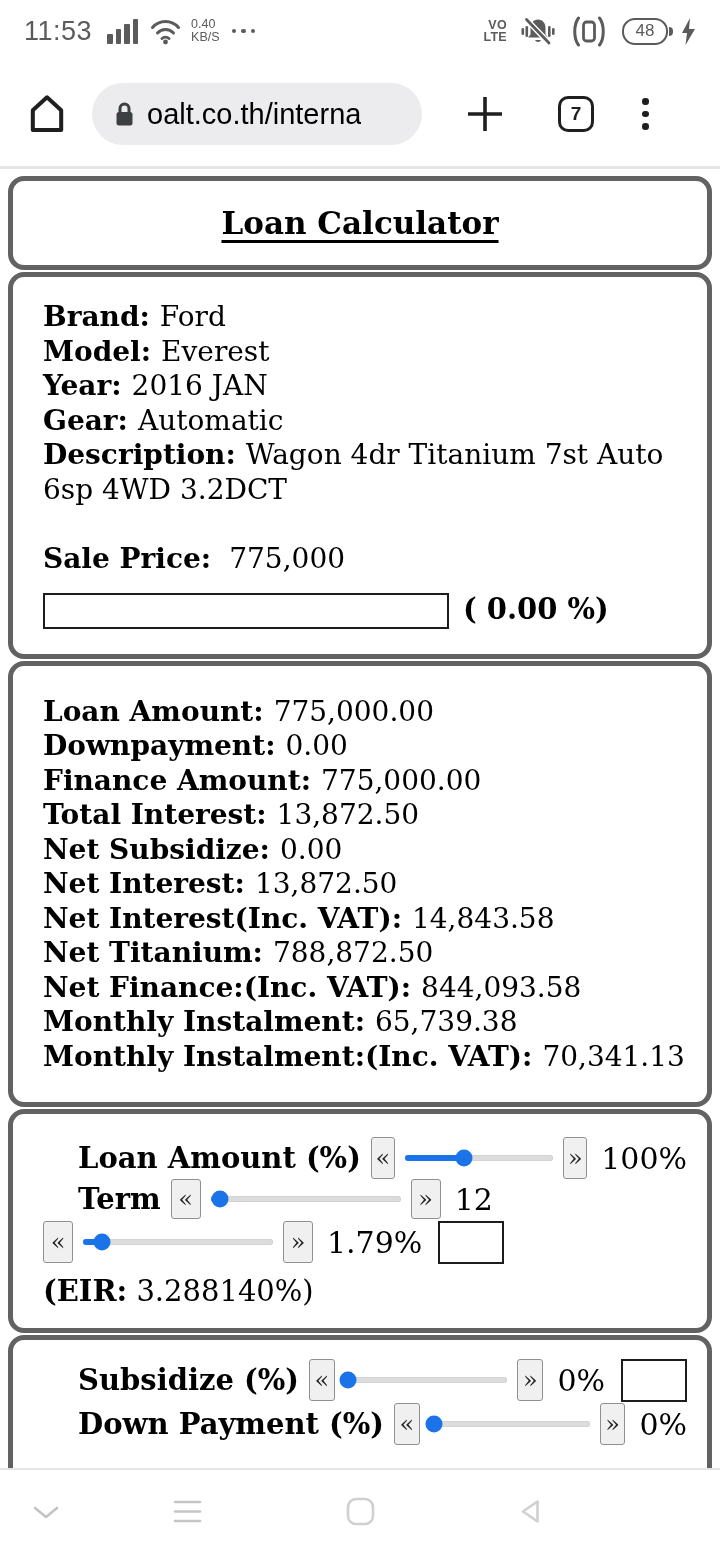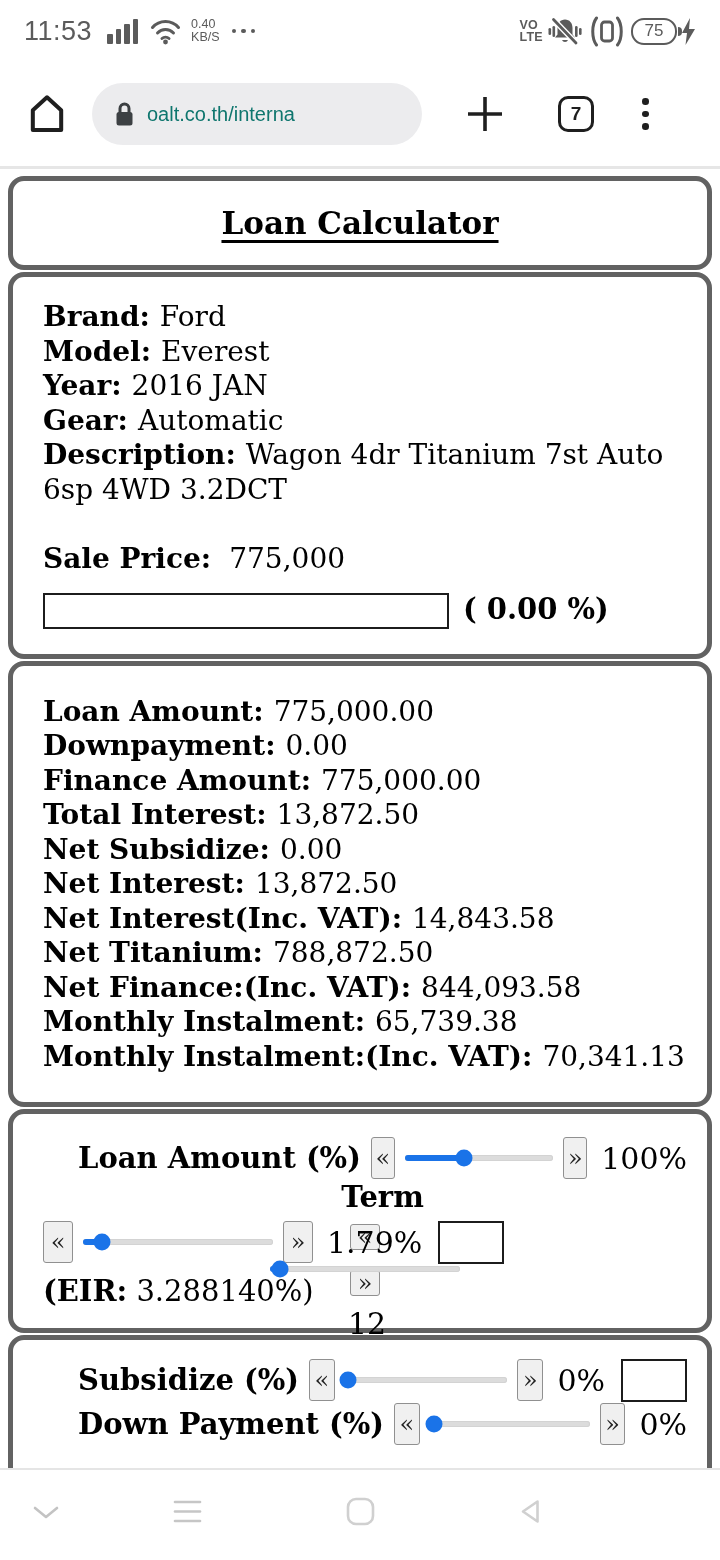--- a/index.html
+++ b/index.html
@@ -13,21 +13,21 @@
     height:62px; display:flex; align-items:center; padding:0 24px;
     font-family:"Liberation Sans", sans-serif; color:#5b5b5b;
   }
   .sb-time { font-size:27px; letter-spacing:.5px; }
   .sb-signal { display:flex; align-items:flex-end; gap:3px; margin-left:15px; }
   .sb-signal span { width:5.5px; background:#5b5b5b; border-radius:1px; display:block; }
   .sb-wifi { margin-left:11px; display:flex; }
   .sb-speed { margin-left:9px; font-size:12.5px; line-height:13px; text-align:left; }
   .sb-dots { display:flex; gap:5px; margin-left:12px; }
   .sb-dots i { width:4.5px; height:4.5px; border-radius:50%; background:#5b5b5b; }
-  .sb-right { margin-left:auto; display:flex; align-items:center; gap:4px; }
+  .sb-right { margin-left:auto; display:flex; align-items:center; gap:13px;text-align:right; }
   .sb-volte { font-size:12.5px; line-height:12px; font-weight:bold; letter-spacing:.3px; }
   .sb-battery {
     width:46px; height:27px; border:2.5px solid #5b5b5b; border-radius:13px;
     display:flex; align-items:center; justify-content:center; font-size:17px; position:relative;
   }
   .sb-battery::after {
     content:""; position:absolute; right:-7px; top:7px; width:4px; height:9px;
     border-radius:0 4px 4px 0; background:#5b5b5b;
   }
   
@@ -35,21 +35,21 @@
     height:104px; display:flex; align-items:center; padding:0 24px;
     font-family:"Liberation Sans", sans-serif;
   }
   .tb-home { display:flex; }
   .tb-urlpill {
     margin-left:22px; width:330px; height:62px; border-radius:31px; background:#ececee;
     display:flex; align-items:center; padding:0 18px; overflow:hidden;
   }
   .tb-lock { flex:none; display:flex; margin-left:4px; }
   .tb-url {
-    margin-left:12px; font-size:20px; color:#0f766e; white-space:nowrap; overflow:hidden;
+    margin-left:12px; font-size:29px; color:#000000; white-space:nowrap; overflow:hidden;
   }
   .tb-plus { margin-left:42px; display:flex; }
   .tb-tabs {
     margin-left:52px; width:36px; height:36px; border:3.4px solid #1f1f1f; border-radius:10px;
     display:flex; align-items:center; justify-content:center;
     font-size:19px; font-weight:bold; color:#1f1f1f;
   }
   .tb-kebab { margin-left:48px; display:flex; flex-direction:column; gap:6px; }
   .tb-kebab i { width:6.5px; height:6.5px; border-radius:50%; background:#1f1f1f; }
   .tb-divider { height:3px; background:#e6e6e6; }
@@ -75,21 +75,21 @@
     width:406px; height:36px; border:2px solid #1c1c1c; border-radius:0; background:#fff;
     font-family:"DejaVu Serif", serif; font-size:26px; padding:0 8px;
   }
   .sale-note { font-size:29px; font-weight:bold; line-height:40px; }
   .card-summary { padding:29px 14px 28px 30px; }
   .card-summary .kv { font-size:28px; line-height:34.5px; white-space:nowrap; }
   
   .card-sliders { padding:22px 20px 20px 30px; }
   .card-subsidize { padding:18px 20px 40px 30px; height:230px; }
   .slider-row { display:flex; align-items:center; gap:10px; }
-  .row-h44 { height:44px; } .row-h38 { height:38px;flex-direction:column; } .row-h48 { height:48px; }
+  .row-h44 { height:44px; } .row-h38 { height:38px; } .row-h48 { height:48px; }
   .slider-row .lbl { font-size:29px; font-weight:bold; white-space:nowrap;margin-left:35px; }
   .stepper {
     width:30px; height:42px; background:#f0f0f0; border:1.5px solid #909090; border-radius:3px;
     display:flex; align-items:center; justify-content:center;
     font-family:"DejaVu Serif", serif; font-size:24px; color:#222; line-height:1;
   }
   .stepper.small { height:40px; }
   .slider { position:relative; width:190px; height:18px; --fill:0%; }
   .slider .track {
     position:absolute; left:0; right:0; top:6px; height:6px; background:#dcdcdc;
@@ -166,21 +166,21 @@
         </svg>
       </span>
       <span style="display:flex">
         <svg width="40" height="31" viewBox="0 0 40 31">
           <path d="M9.5 2 C4.5 8.5 4.5 22.5 9.5 29" stroke="#5b5b5b" stroke-width="3" fill="none" stroke-linecap="round"></path>
           <path d="M30.5 2 C35.5 8.5 35.5 22.5 30.5 29" stroke="#5b5b5b" stroke-width="3" fill="none" stroke-linecap="round"></path>
           <rect x="14.5" y="6" width="11" height="19" rx="3" stroke="#5b5b5b" stroke-width="2.8" fill="none"></rect>
         </svg>
       </span>
       <span class="sb-battery">
-        <span>75</span>
+        <span>48</span>
       </span>
       <span style="display:flex">
         <svg width="15" height="27" viewBox="0 0 15 27">
           <polygon points="9,0 1,15 6,15 4.5,27 14,11 8,11" fill="#5b5b5b"></polygon>
         </svg>
       </span>
     </span>
   </div>
 
   <div class="toolbar">

